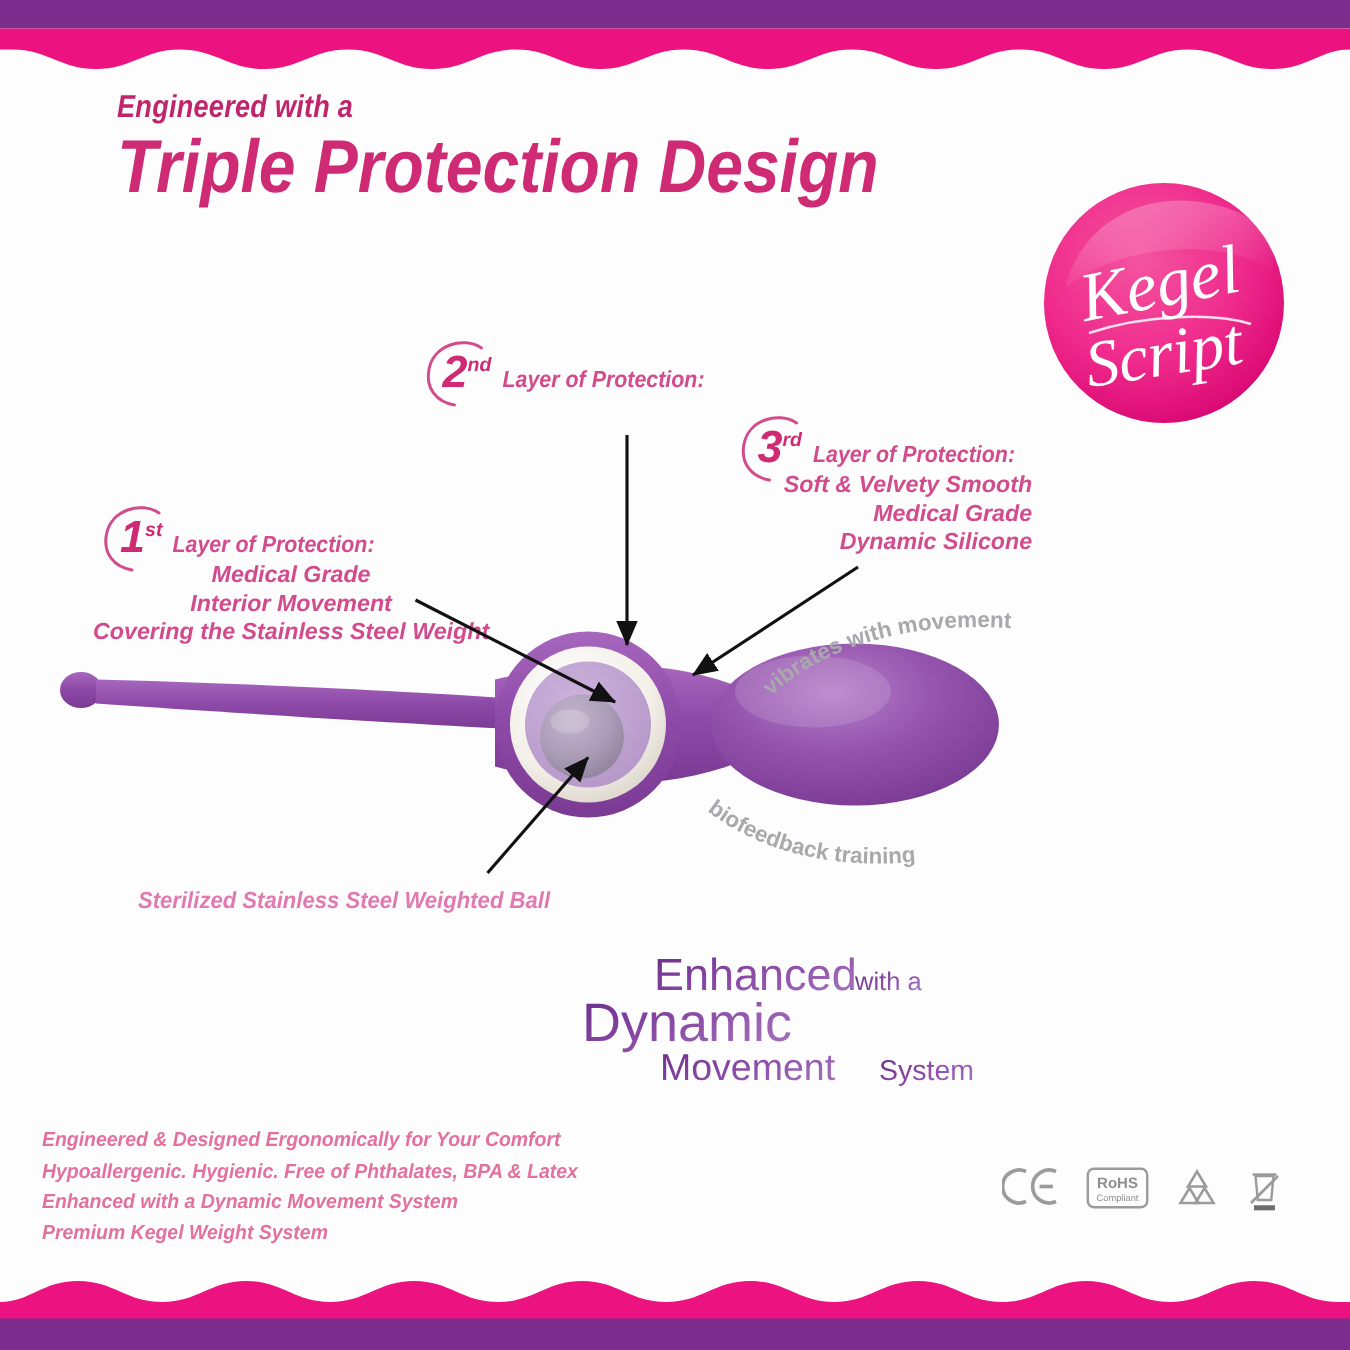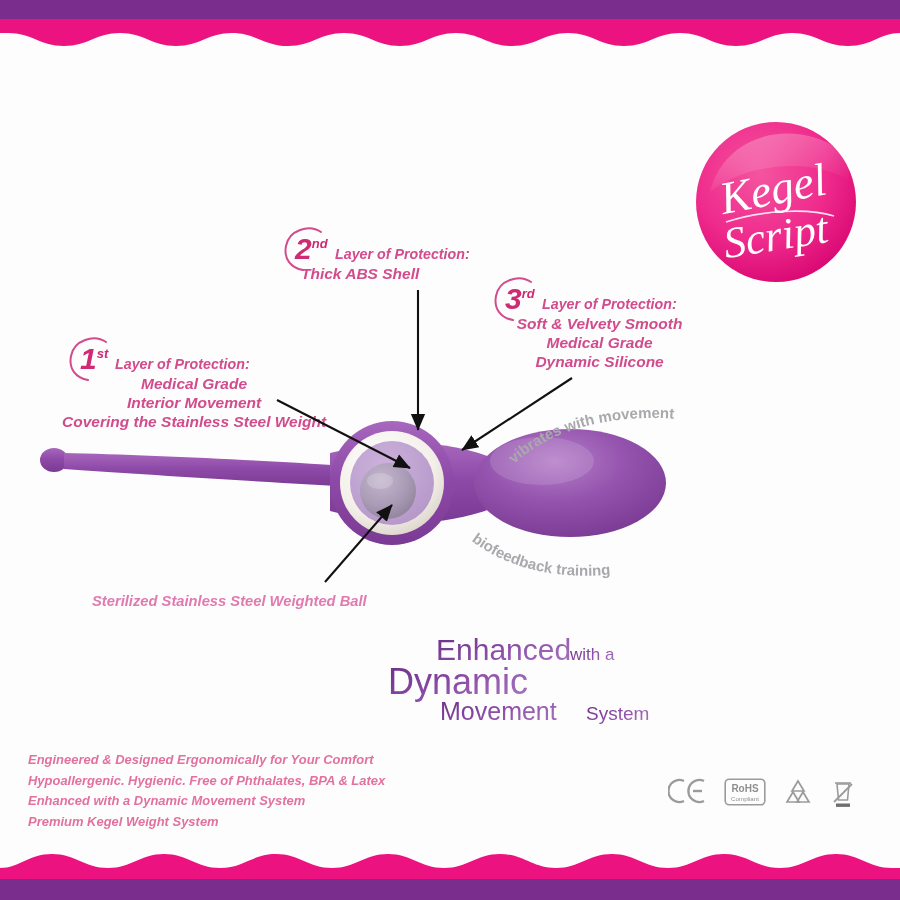--- a/index.html
+++ b/index.html
@@ -76,21 +76,21 @@
   .callout .lines {
     font-family:"Liberation Sans Condensed","Liberation Sans",sans-serif;
     font-style:italic; font-weight:bold; font-size:15.5px;
     color:#d24b8c; line-height:1.22; white-space:nowrap;
   }
   .c1 { left:80px; top:332px; }
   .c1 .lines { text-align:center; margin-left:-18px; margin-top:1px; }
   .c2 { left:295px; top:222px; }
   .c2 .lines { text-align:left; margin-left:6px; margin-top:1px; }
   .c3 { left:505px; top:272px; }
-  .c3 .lines { text-align:center; margin-left:6px; margin-top:1px; }
+  .c3 .lines { text-align:right; margin-left:6px; margin-top:1px; }
 
   .ball-label {
     position:absolute; left:92px; top:592px;
     font-family:"Liberation Sans Condensed","Liberation Sans",sans-serif;
     font-style:italic; font-weight:bold; font-size:15.5px; color:#e07ab0;
     white-space:nowrap; transform:scaleX(.95); transform-origin:left center;
   }
 
   
   .product { position:absolute; left:30px; top:395px; width:680px; height:190px; }
@@ -123,20 +123,24 @@
              C880,33 872,46 848,46 C824,46 816,33 792,33
              C768,33 760,46 736,46 C712,46 704,33 680,33
              C656,33 648,46 624,46 C600,46 592,33 568,33
              C544,33 536,46 512,46 C488,46 480,33 456,33
              C432,33 424,46 400,46 C376,46 368,33 344,33
              C320,33 312,46 288,46 C264,46 256,33 232,33
              C208,33 200,46 176,46 C152,46 144,33 120,33
              C96,33 88,46 64,46 C40,46 32,33 8,33 L0,33 Z" fill="#ec1280"></path>
   </svg>
 
+  <div class="headline">
+    <div class="eyebrow">Engineered with a</div>
+    <div class="main">Triple Protection Design</div>
+  </div>
 
 
   <svg class="badge" viewBox="0 0 168 168">
     <defs>
       <radialGradient id="badgeGrad" cx="40%" cy="32%" r="78%">
         <stop offset="0%" stop-color="#f4549f"></stop>
         <stop offset="55%" stop-color="#ef2a8c"></stop>
         <stop offset="100%" stop-color="#d4006d"></stop>
       </radialGradient>
       <linearGradient id="badgeGloss" x1="0" y1="0" x2="0.4" y2="1">
@@ -172,23 +176,20 @@
   <div class="callout c2">
     <div class="ord-row">
       <div class="ord">
         <svg class="ring" viewBox="0 0 48 46">
           <path d="M40,6 C28,-2 8,4 5,20 C2.5,33 10,42 22,44" stroke="#d24b8c" stroke-width="2" fill="none" stroke-linecap="round"></path>
         </svg>
         <span>2</span><span class="sup">nd</span>
       </div>
       <div class="lead">Layer of Protection:</div>
     </div>
-    <div class="lines">
-      <div>Thick ABS Shell</div>
-    </div>
   </div>
 
   <div class="callout c3">
     <div class="ord-row">
       <div class="ord">
         <svg class="ring" viewBox="0 0 48 46">
           <path d="M40,6 C28,-2 8,4 5,20 C2.5,33 10,42 22,44" stroke="#d24b8c" stroke-width="2" fill="none" stroke-linecap="round"></path>
         </svg>
         <span>3</span><span class="sup">rd</span>
       </div>

